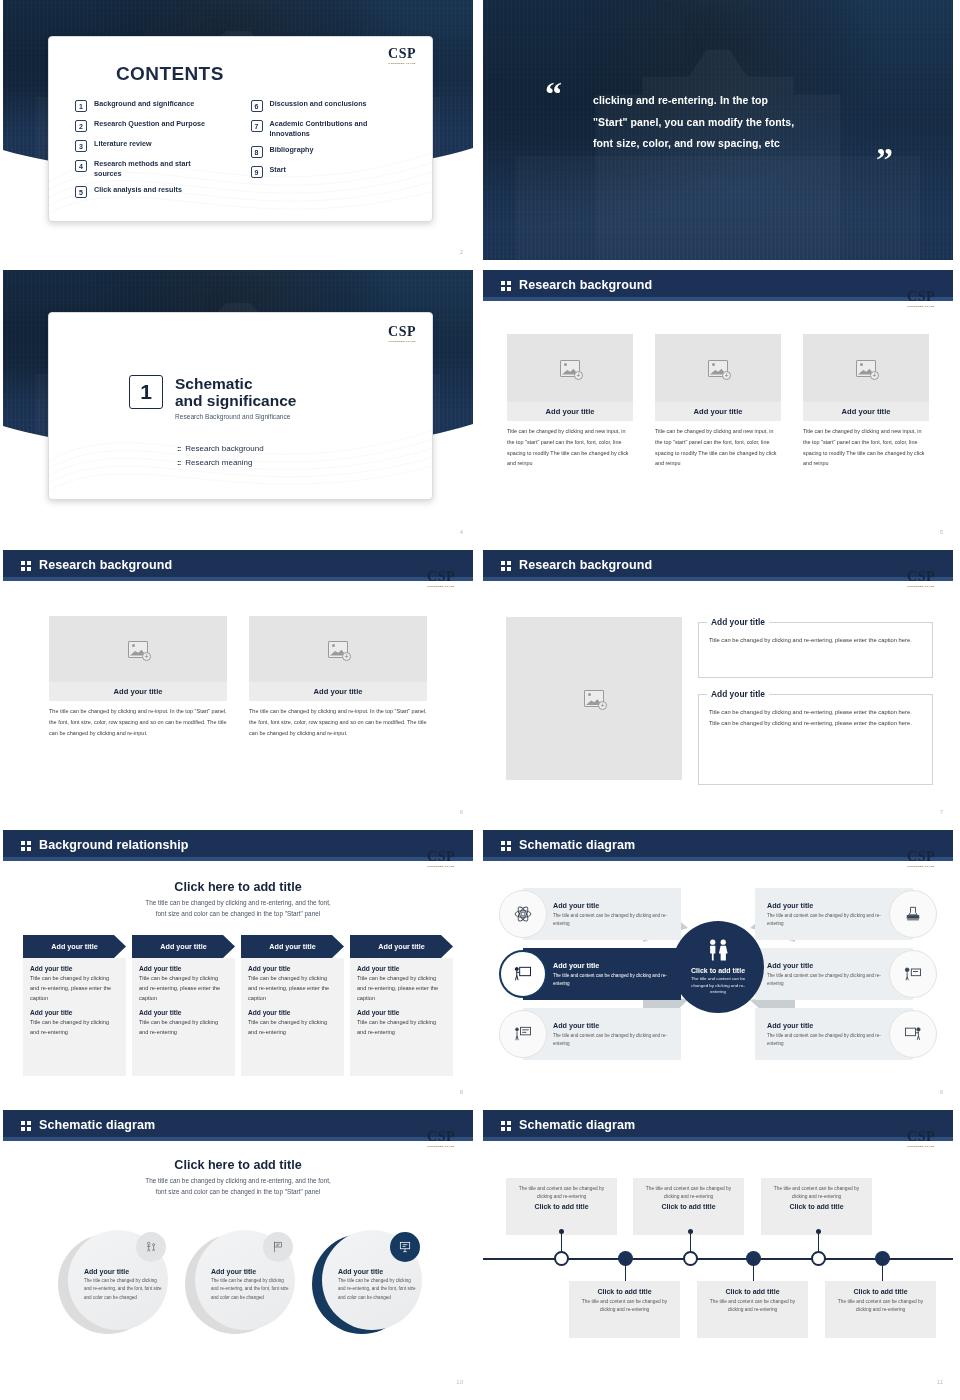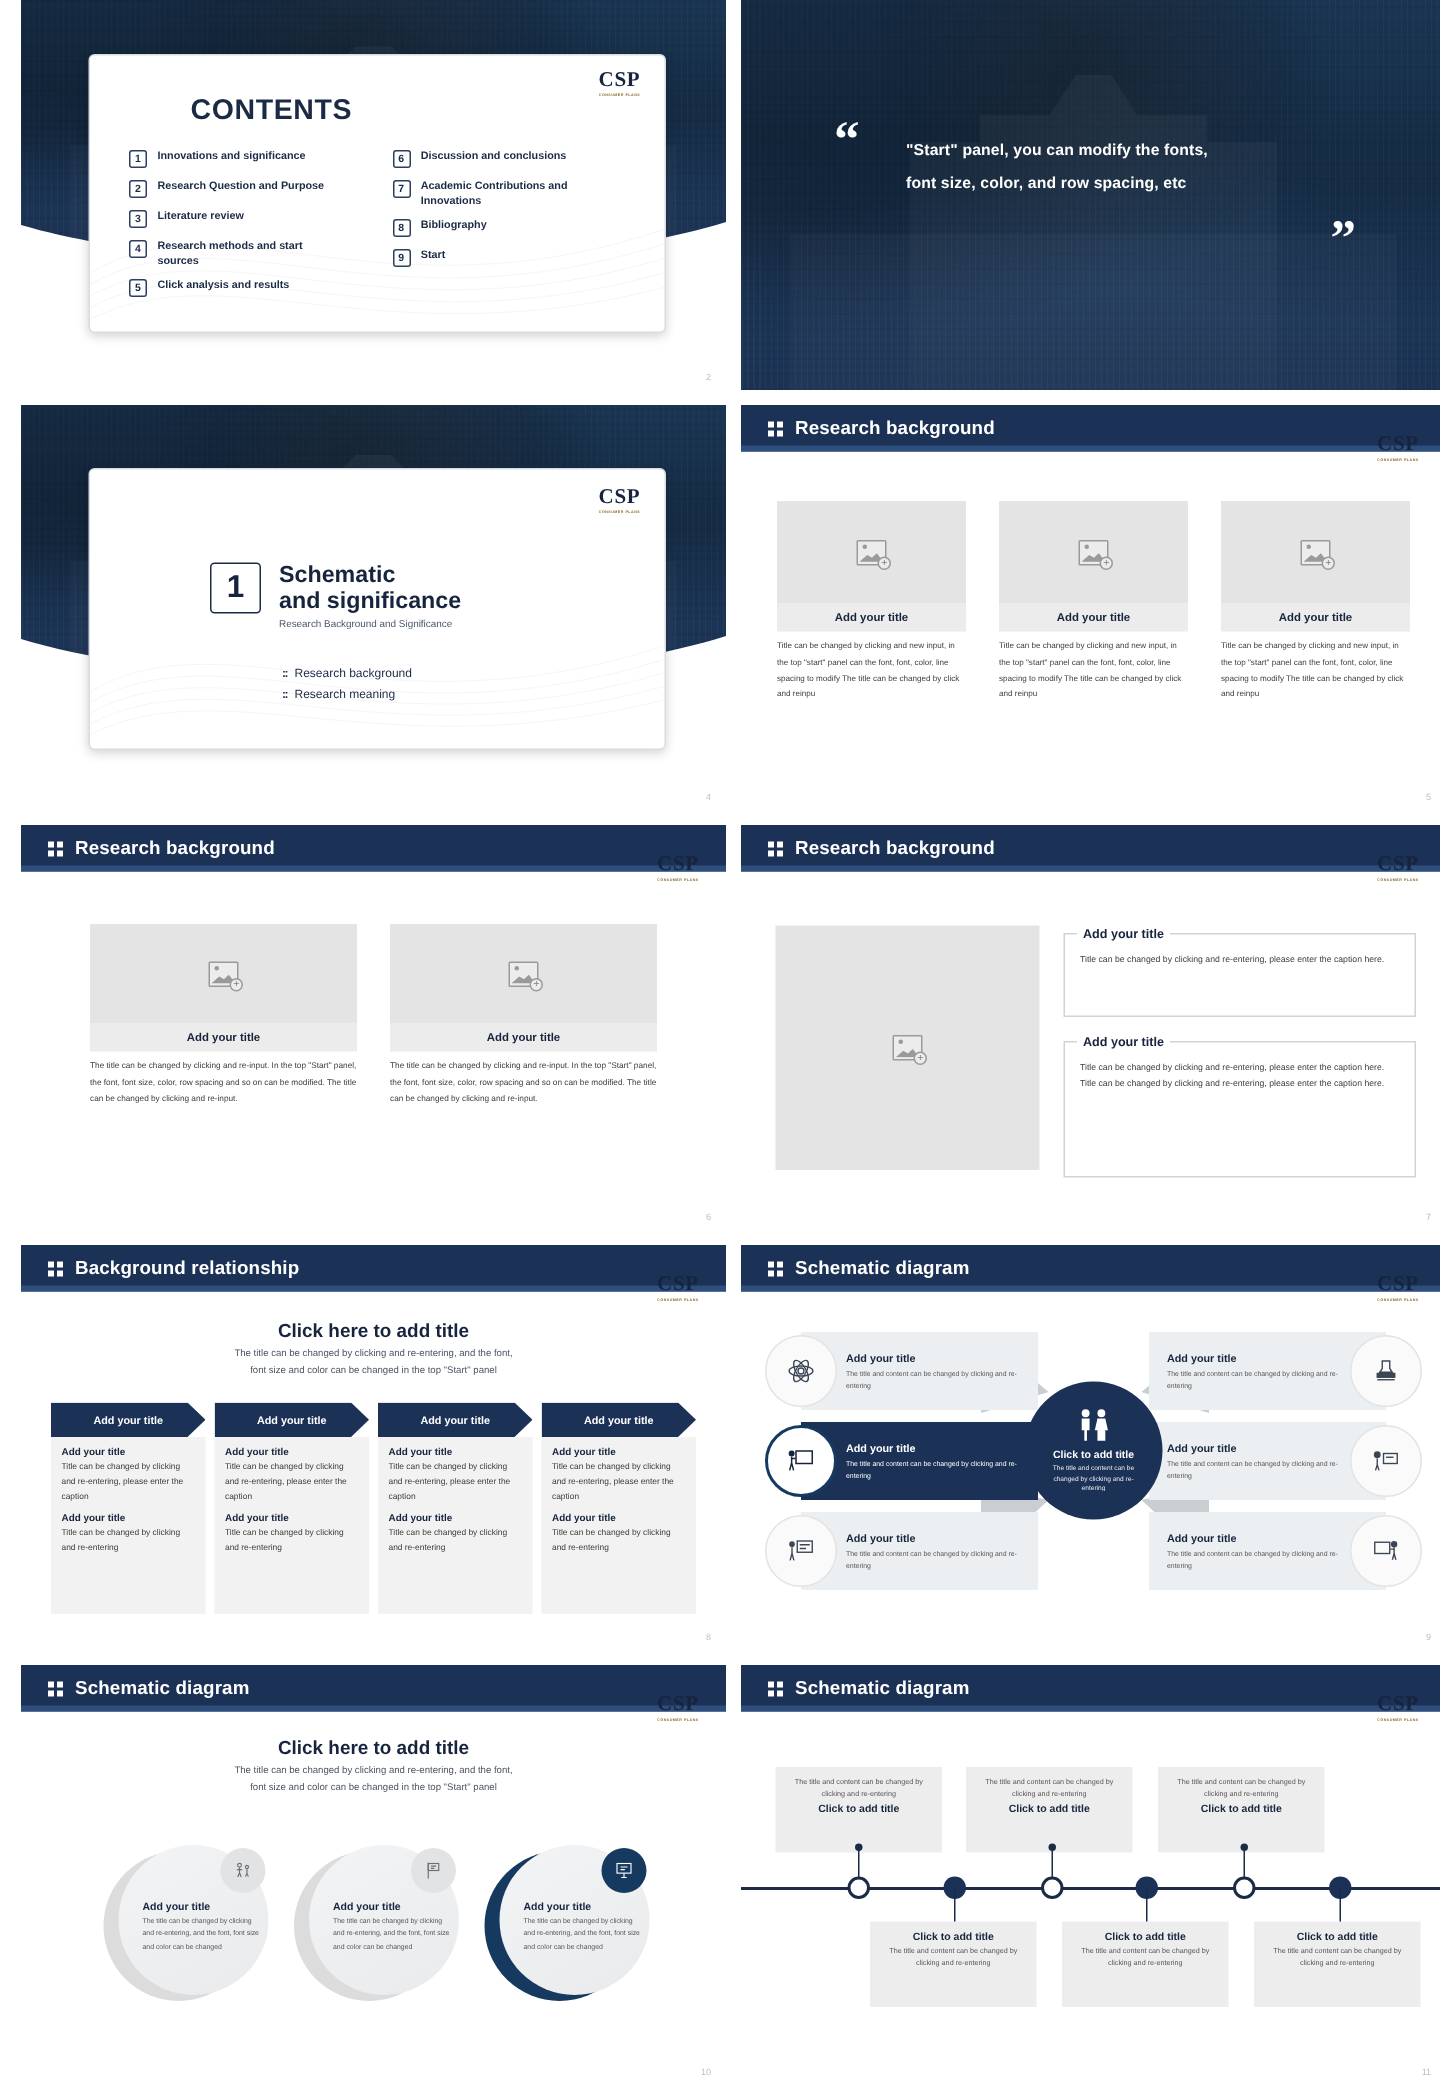--- a/index.html
+++ b/index.html
@@ -3,21 +3,21 @@
 <meta charset="utf-8">
 <style>
   * { box-sizing: border-box; margin:0; padding:0; }
   body {
     width:960px; height:1400px;
     background:#ffffff;
     font-family:"Liberation Sans", sans-serif;
     overflow:hidden;
   }
   .deck { display:grid; grid-template-columns:470px 470px; grid-template-rows:260px 270px 270px 270px 280px;
-          column-gap:10px; row-gap:10px; padding:0 14px; width:960px; height:1144px; }
+          column-gap:10px; row-gap:10px; padding:0 3px; width:960px; height:1144px; }
   .slide { position:relative; background:#fff; overflow:hidden; }
 
   
   .photo-bg { position:absolute; inset:0;
     background:
       radial-gradient(circle at 50% 18%, rgba(255,255,255,.055) 0 14%, transparent 40%),
       linear-gradient(180deg,#23476e 0%,#1d3c5e 35%,#1b3253 100%);
   }
   .photo-bg::before{ content:""; position:absolute; inset:0;
     background-image:
@@ -190,21 +190,21 @@
       </svg>
       <div class="logo" style="right:8px; top:4px;">
         <div class="lg">CSP</div>
         <div class="lsub">CONSUMER PLANS</div>
       </div>
       <div class="contents-title" style="position:absolute; left:26px; top:26px;margin-left:41px;">CONTENTS</div>
       <div class="toc" style="position:absolute; left:26px; top:62px; right:20px;">
         <div class="toc-col">
           <div class="toc-item">
               <div class="toc-num">1</div>
-              <div class="toc-txt">Innovations and significance</div>
+              <div class="toc-txt">Background and significance</div>
             </div>
           <div class="toc-item">
               <div class="toc-num">2</div>
               <div class="toc-txt">Research Question and Purpose</div>
             </div>
           <div class="toc-item">
               <div class="toc-num">3</div>
               <div class="toc-txt">Literature review</div>
             </div>
           <div class="toc-item">
@@ -240,20 +240,21 @@
   </div>
 
   <div class="slide">
     <div class="photo-bg">
       <div class="trees"></div>
         <div class="bldg"></div>
         <div class="bldg2"></div>
     </div>
     <div style="position:absolute; left:62px; top:84px;" class="qmark">“</div>
     <div style="position:absolute; left:110px; top:90px; right:60px;" class="quote-txt">
+      <div>clicking and re-entering. In the top</div>
       <div>"Start" panel, you can modify the fonts,</div>
       <div>font size, color, and row spacing, etc</div>
     </div>
     <div style="position:absolute; right:60px; top:150px;" class="qmark">”</div>
   </div>
 
   <div class="slide">
     <div class="curve-panel">
       <div class="photo-bg" style="height:64%">
           <div class="trees"></div>

